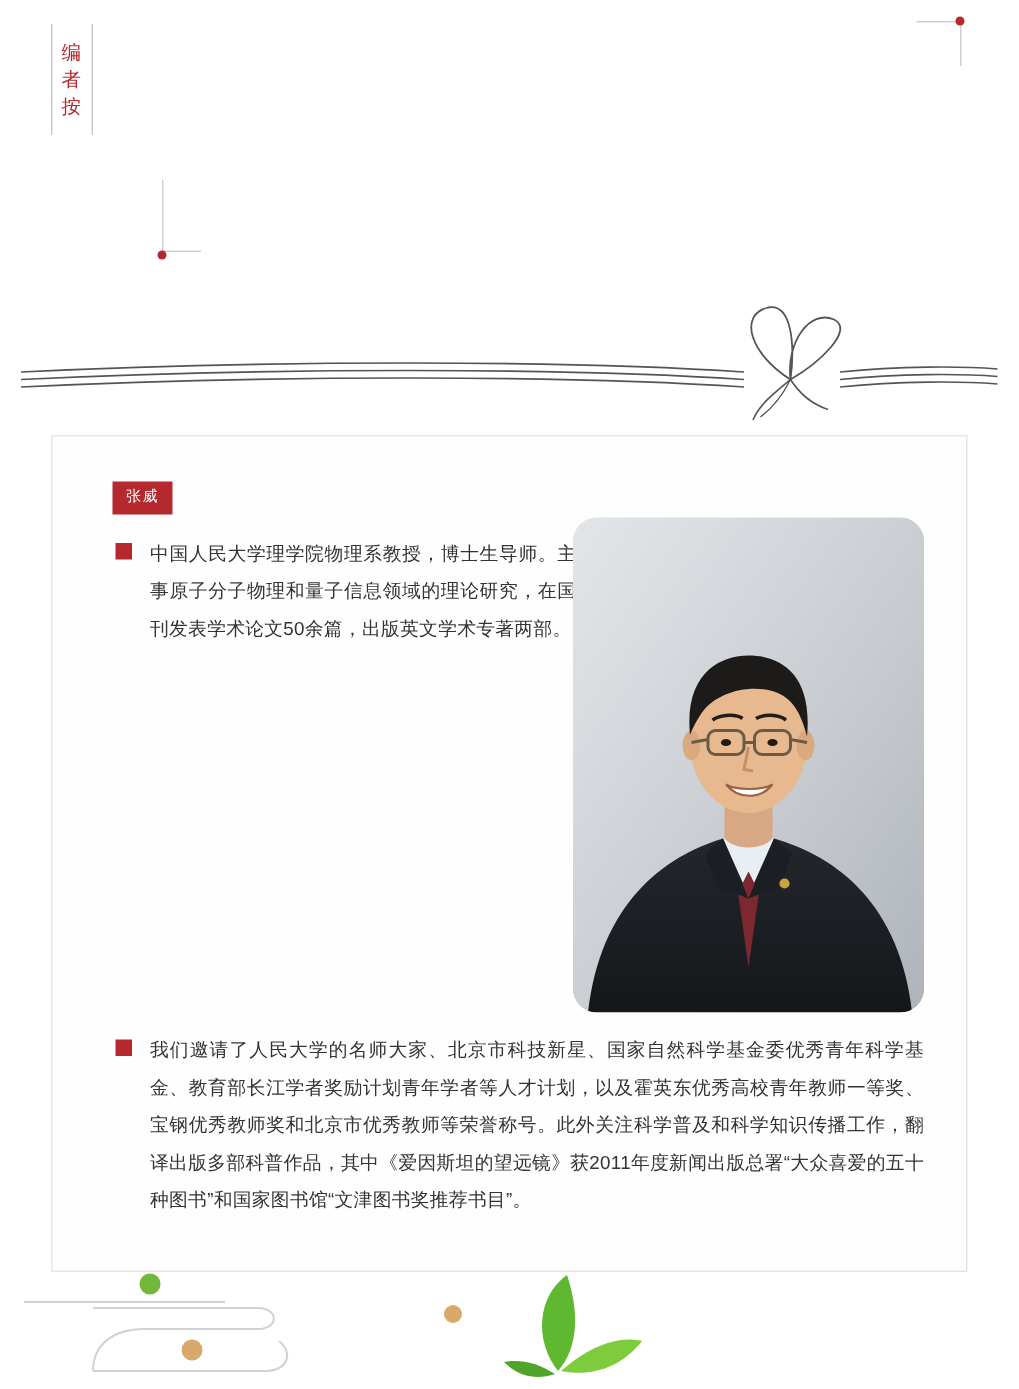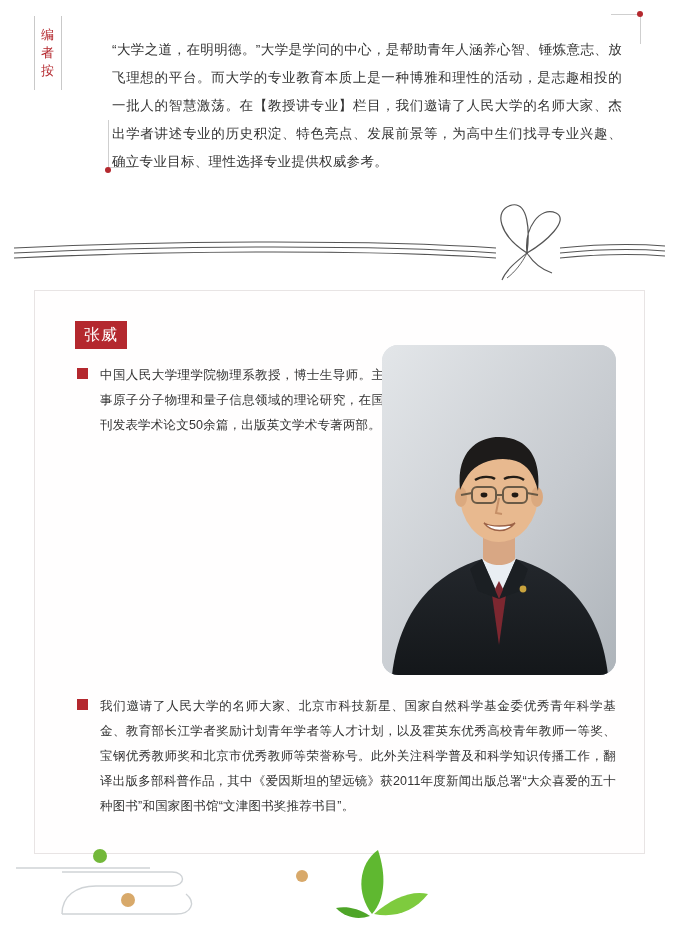--- a/index.html
+++ b/index.html
@@ -99,21 +99,21 @@
     margin: 0 34px;
     border: 1px solid #e8e4e4;
     background: #fffefe;
     padding: 30px 28px 34px 28px;
     min-height: 510px;
   }
   .name-badge {
     display: inline-block;
     background: #b4282e;
     color: #ffffff;
-    font-size: 16px;
+    font-size: 10px;
     line-height: 1;
     padding: 6px 9px;
     letter-spacing: 1px;
     margin-left: 12px;
   }
   .bullet-row {
     display: flex;
     align-items: flex-start;
     margin-top: 14px;
   }
@@ -166,21 +166,20 @@
 
   <div class="corner-tr"></div>
   <div class="dot-tr"></div>
 
   <div class="editor-tag">
     <span>编</span>
     <span>者</span>
     <span>按</span>
   </div>
 
-  <div class="note-body">“大学之道，在明明德。”大学是学问的中心，是帮助青年人涵养心智、锤炼意志、放飞理想的平台。而大学的专业教育本质上是一种博雅和理性的活动，是志趣相投的一批人的智慧激荡。在【教授讲专业】栏目，我们邀请了人民大学的名师大家、杰出学者讲述专业的历史积淀、特色亮点、发展前景等，为高中生们找寻专业兴趣、确立专业目标、理性选择专业提供权威参考。</div>
 
   <div class="corner-bl"></div>
   <div class="dot-bl"></div>
 </div>
 
 <div class="divider">
   <svg width="679" height="90" viewBox="0 0 679 90" fill="none" xmlns="http://www.w3.org/2000/svg">
     <path d="M14 48 C 180 40, 380 40, 496 48" stroke="#555" stroke-width="1.1" fill="none"></path>
     <path d="M14 53 C 180 45, 380 45, 496 53" stroke="#555" stroke-width="1.1" fill="none"></path>
     <path d="M14 58 C 180 50, 380 50, 496 58" stroke="#555" stroke-width="1.1" fill="none"></path>

